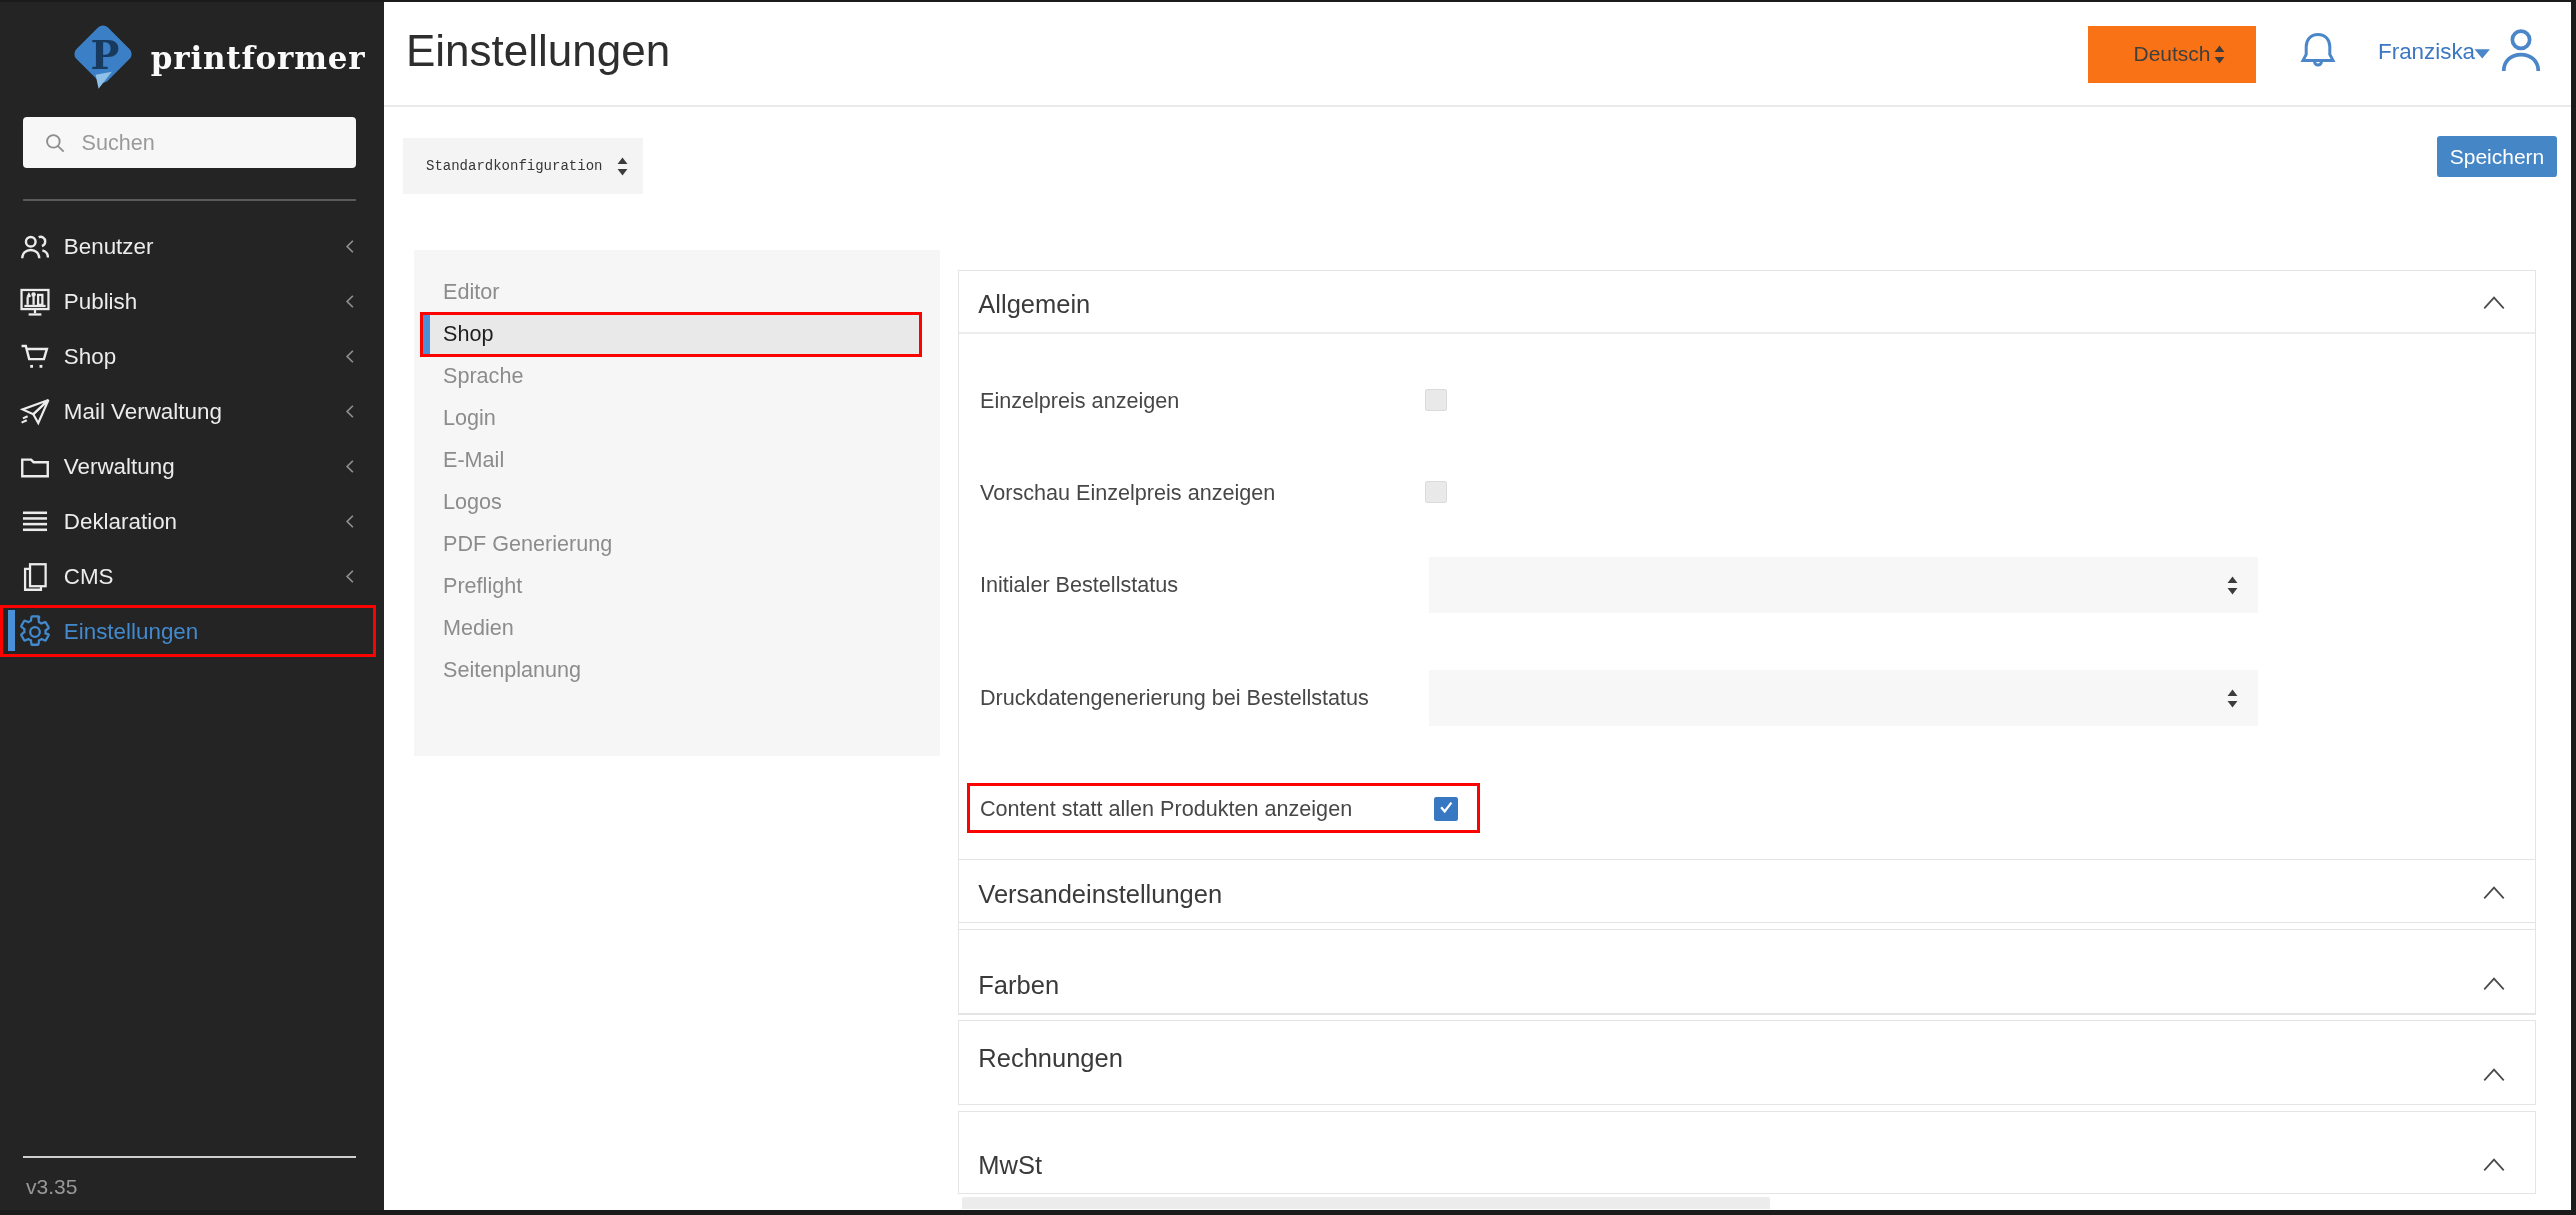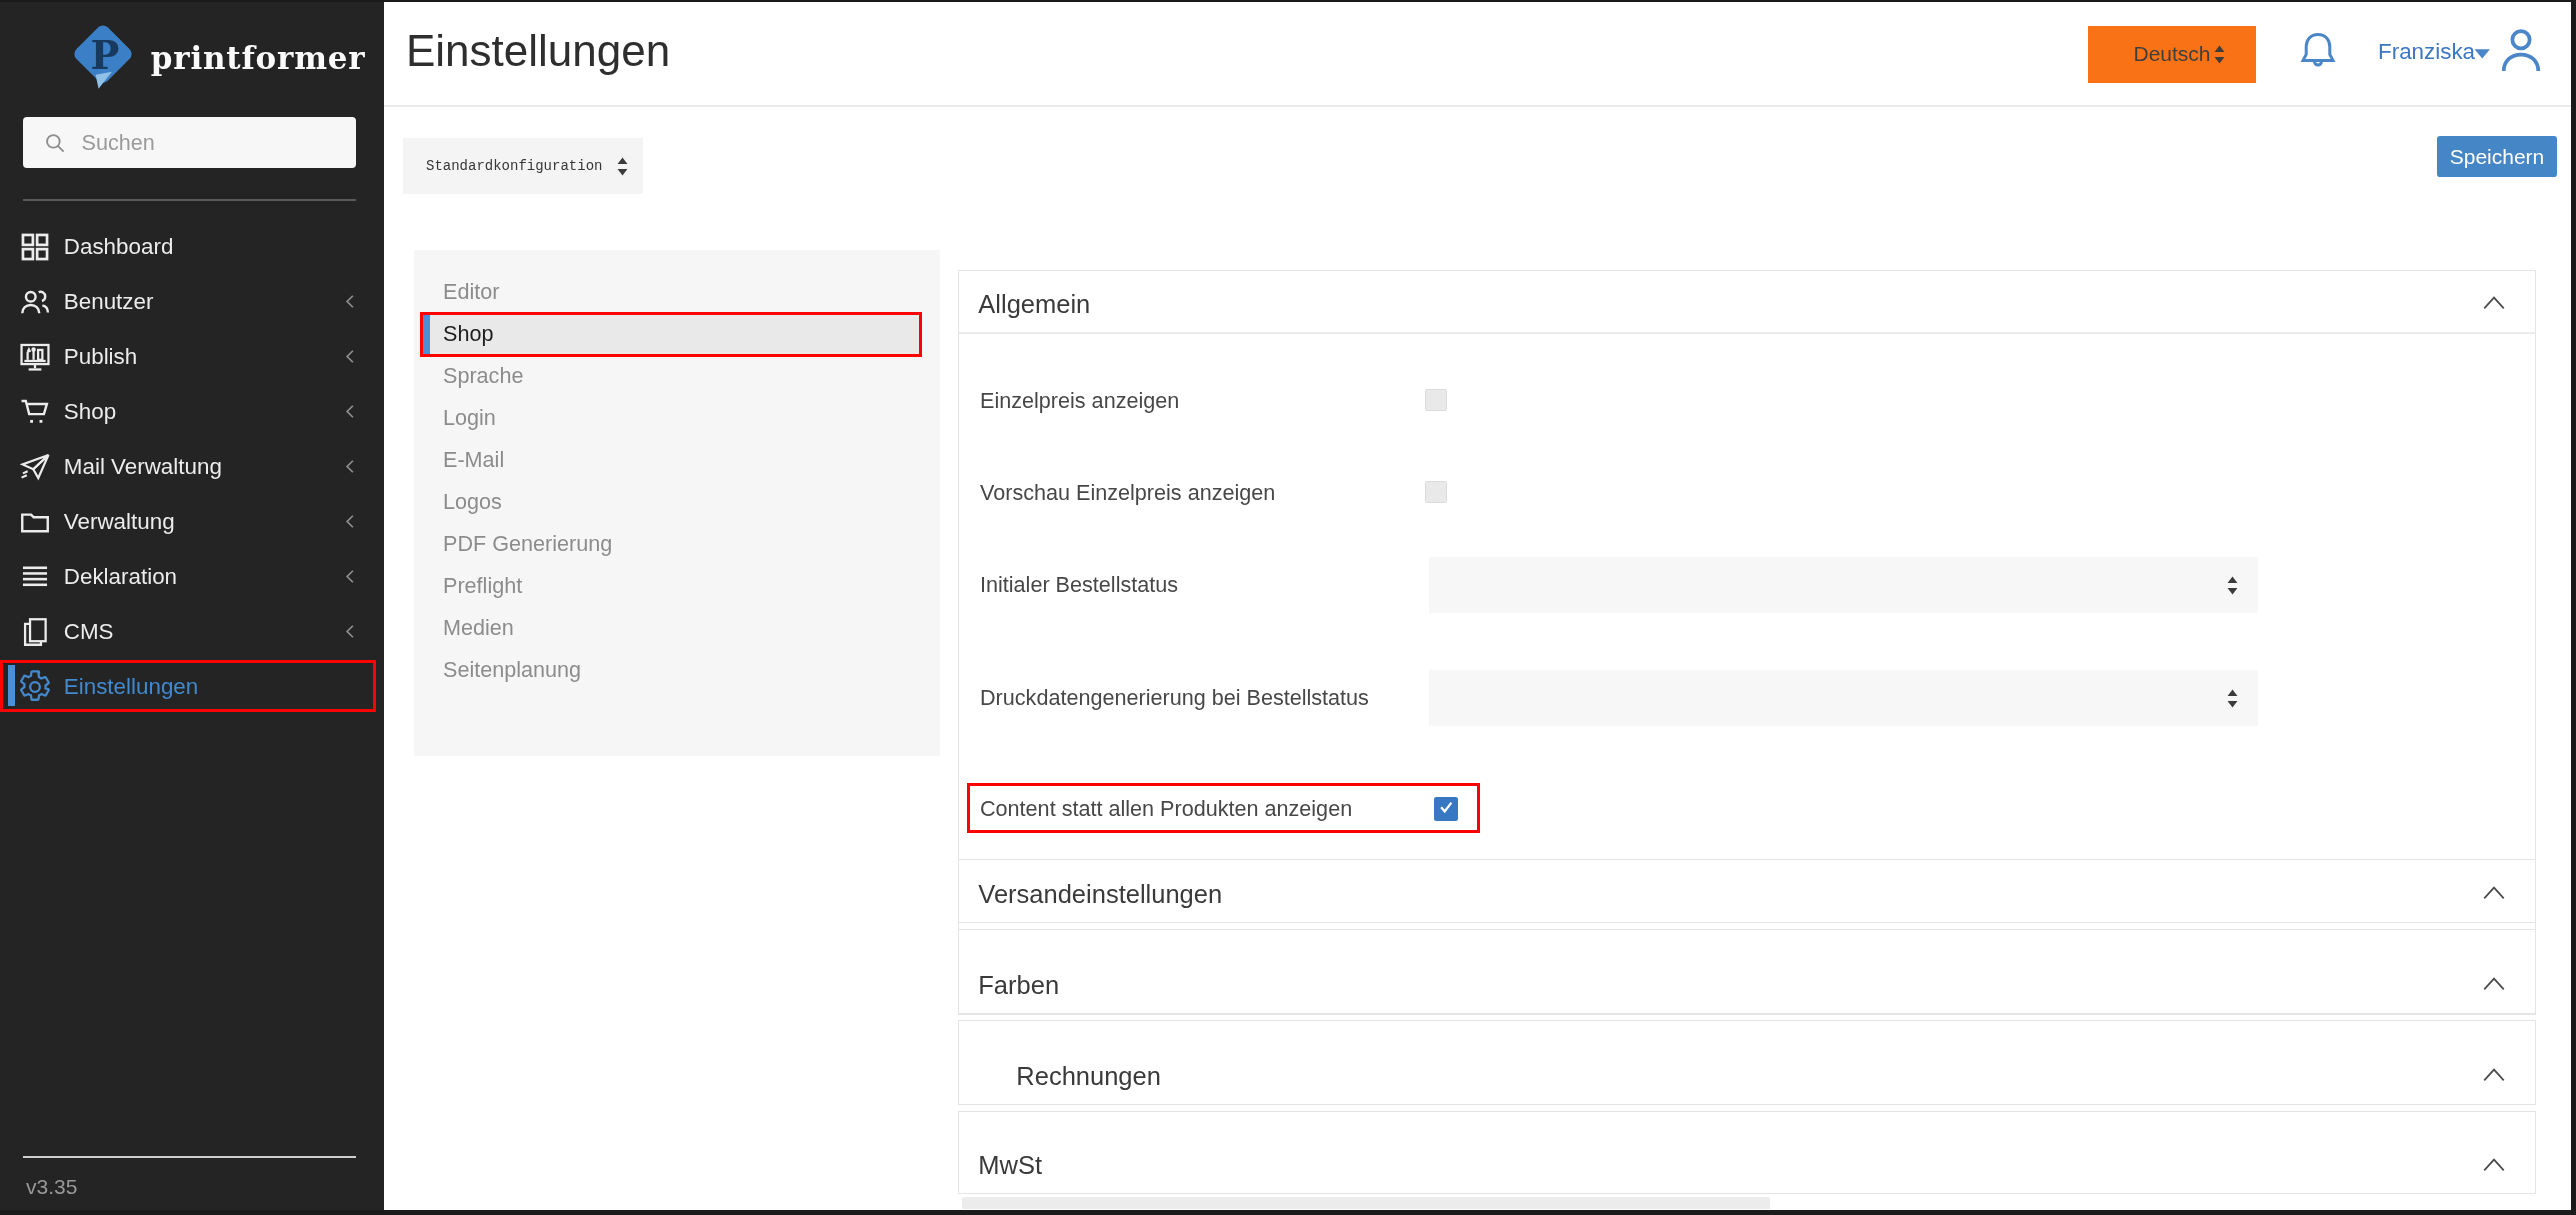--- a/index.html
+++ b/index.html
@@ -98,31 +98,20 @@
       <span style="display:inline-flex;color:#8d8d8d">
         <svg width="26" height="26" viewBox="0 0 24 24" fill="none" stroke="currentColor" stroke-width="1.7">
           <circle cx="10.5" cy="10.5" r="5.8"></circle>
             <line x1="14.8" y1="14.8" x2="20" y2="20"></line>
         </svg>
       </span>
       <span class="ph">Suchen</span>
     </div>
     <div class="sb-divider top"></div>
     <nav id="sidebar-menu">
-        <div class="sb-item">
-          <span class="sb-icon">
-            <svg viewBox="0 0 24 24" fill="none" stroke="currentColor" stroke-width="1.9">
-              <rect x="3.5" y="3.5" width="7" height="7"></rect>
-              <rect x="13.5" y="3.5" width="7" height="7"></rect>
-              <rect x="3.5" y="13.5" width="7" height="7"></rect>
-              <rect x="13.5" y="13.5" width="7" height="7"></rect>
-            </svg>
-          </span>
-          <span class="sb-label">Dashboard</span>
-        </div>
         <div class="sb-item">
           <span class="sb-icon">
             <svg viewBox="0 0 24 24" fill="none" stroke="currentColor" stroke-width="1.7">
               <circle cx="9" cy="8.3" r="3.4"></circle>
               <path d="M3 20c0-3.6 2.7-5.9 6-5.9s6 2.3 6 5.9"></path>
               <path d="M14.6 5.1a3.3 3.3 0 0 1 4.6 3 3.3 3.3 0 0 1-2.3 3.2"></path>
               <path d="M17.2 14.4c2.4.6 3.9 2.5 3.9 5"></path>
             </svg>
           </span>
           <span class="sb-label">Benutzer</span>
@@ -375,21 +364,21 @@
       </section>
       <section class="card" style="left: 958px; top: 929px; width: 1578px; height: 85px;">
         <div class="sec-title" style="top: 41px;">Farben</div>
         <span class="chev-up" style="top: 44px;">
           <svg viewBox="0 0 24 18" fill="none" stroke="currentColor" stroke-width="1.6">
             <polyline points="3,14 12,4 21,14"></polyline>
           </svg>
         </span>
       </section>
       <section class="card" style="left: 958px; top: 1020px; width: 1578px; height: 85px;">
-        <div class="sec-title" style="top: 41px; margin-left: 38px;">Rechnungen</div>
+        <div class="sec-title" style="top: 23px;">Rechnungen</div>
         <span class="chev-up" style="top: 44px;">
           <svg viewBox="0 0 24 18" fill="none" stroke="currentColor" stroke-width="1.6">
             <polyline points="3,14 12,4 21,14"></polyline>
           </svg>
         </span>
       </section>
       <section class="card" style="left: 958px; top: 1111px; width: 1578px; height: 83px;">
         <div class="sec-title" style="top: 39px;">MwSt</div>
         <span class="chev-up" style="top: 43px;">
           <svg viewBox="0 0 24 18" fill="none" stroke="currentColor" stroke-width="1.6">

